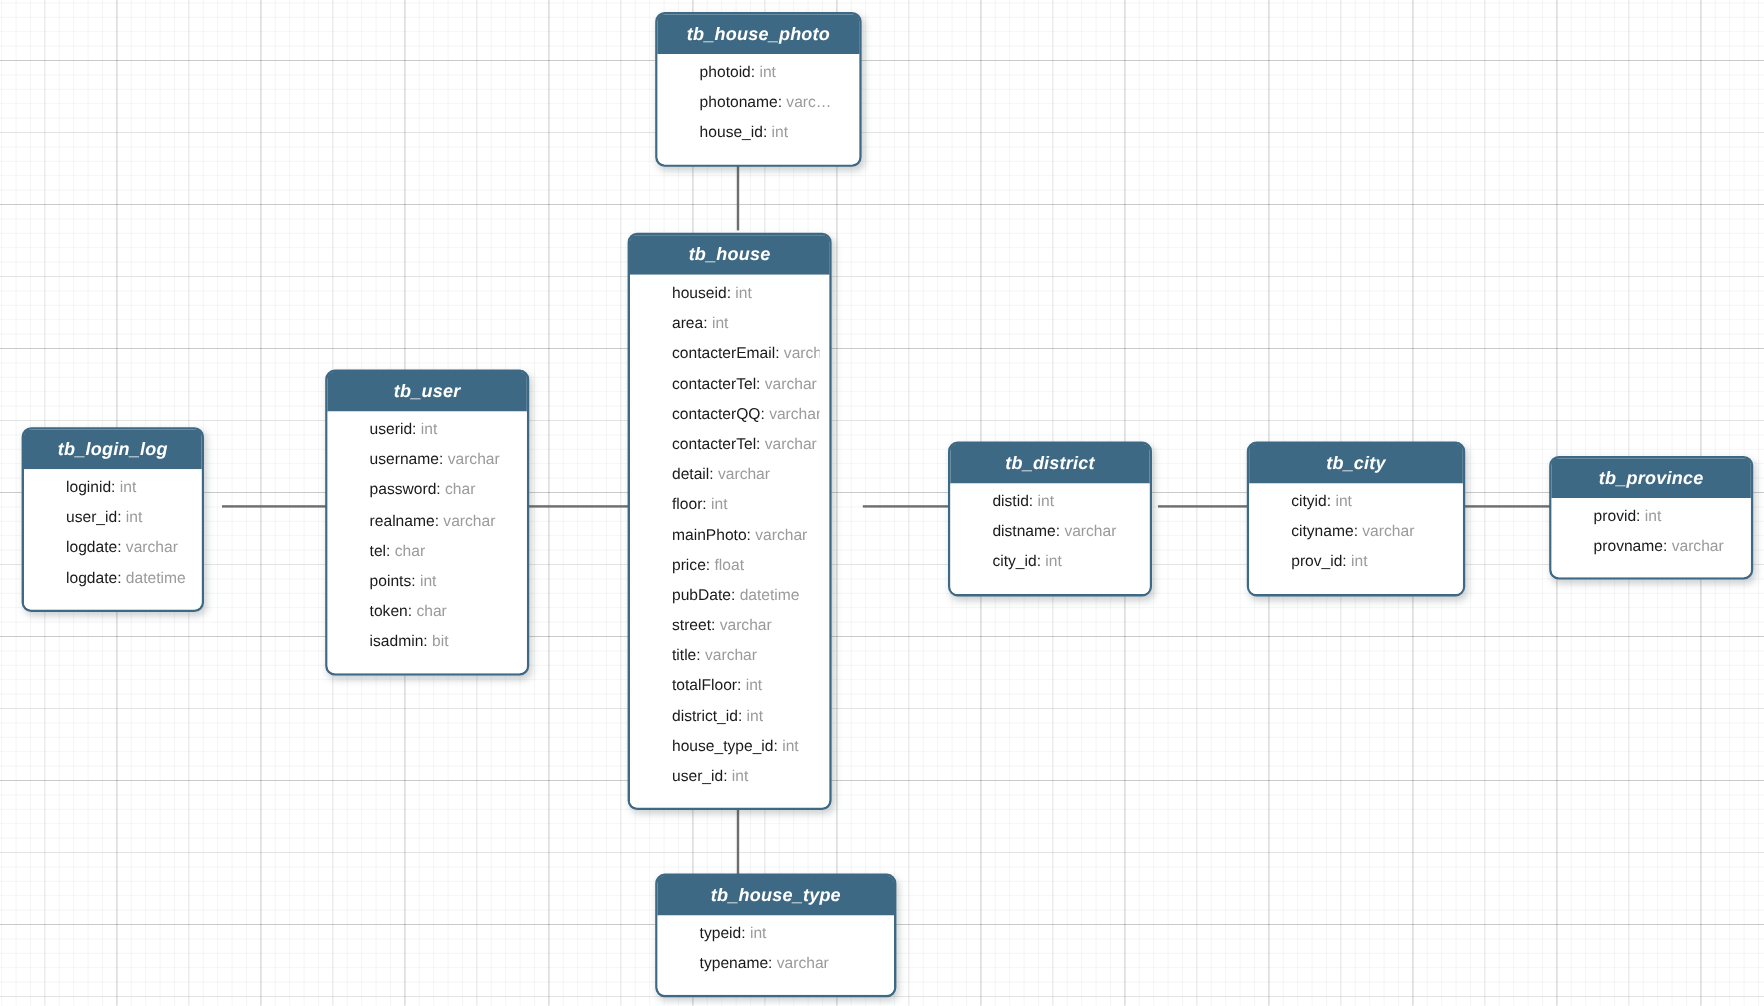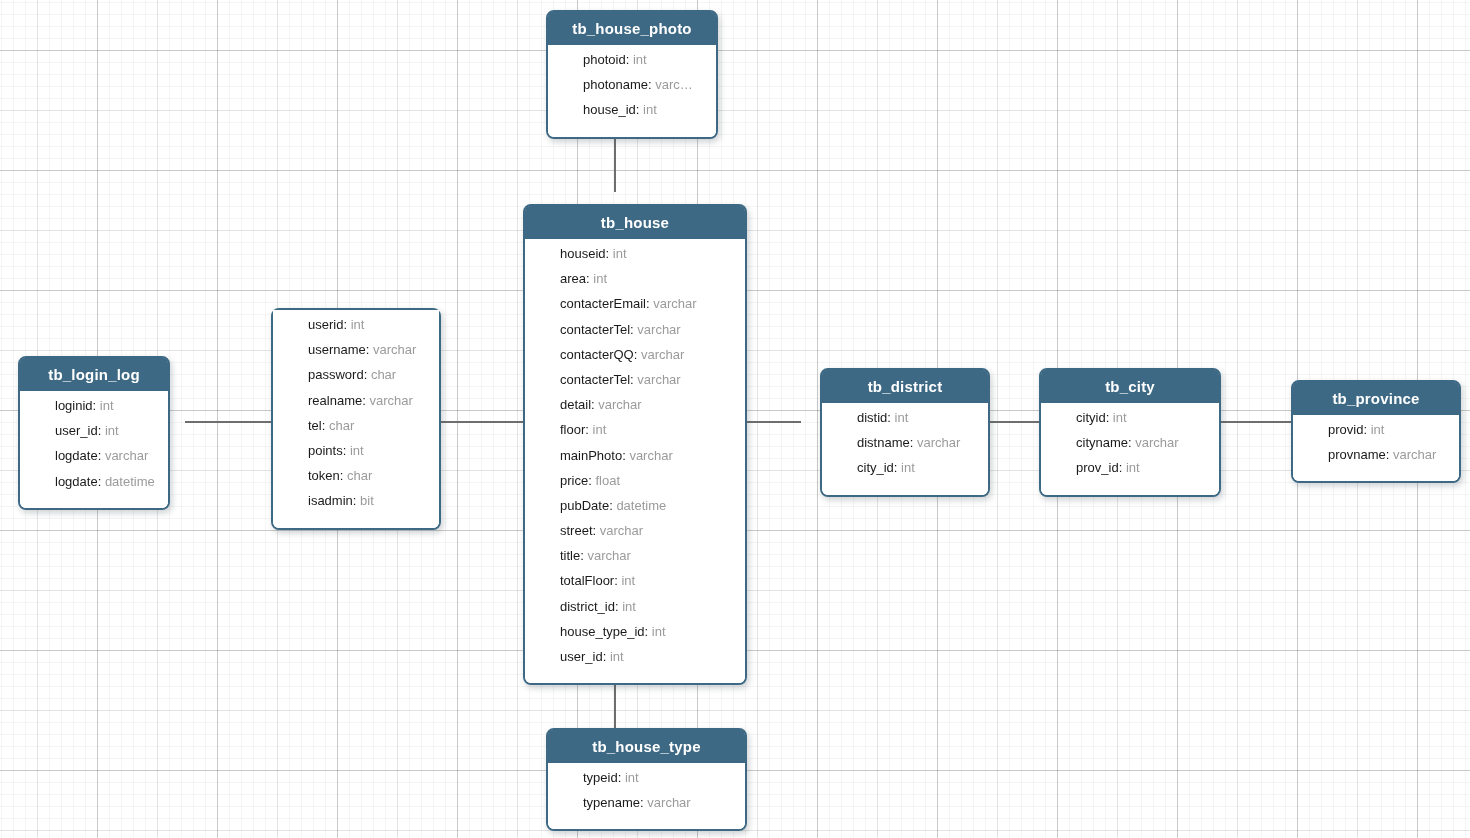--- a/index.html
+++ b/index.html
@@ -42,20 +42,21 @@
     color:#fff;
     font-weight:bold;
     font-size:15px;
     text-align:center;
     height:33px;
     line-height:33px;
     border-radius:5px 5px 0 0;
     letter-spacing:.2px;
     white-space:nowrap;
     overflow:hidden;
+    font-style:italic;
   }
   .bd{padding:7px 8px 9px 35px;border-radius:0 0 6px 6px;background:#fff}
   .row{height:25.2px;display:flex;font-size:13px;white-space:nowrap;overflow:hidden}
   .fn{color:var(--field-name-text)}
   .fn::after{content:":\00a0"}
   .ft{color:var(--field-type-text)}
 </style>
 </head>
 <body>
 
@@ -80,21 +81,21 @@
           <span class="fn">photoname</span>
           <span class="ft">varc…</span>
         </div>
       <div class="row">
           <span class="fn">house_id</span>
           <span class="ft">int</span>
         </div>
     </div>
   </div>
 
-  <div class="tbl" style="left:523px;top:204px;width:224px">
+  <div class="tbl" style="left:523px;top:194px;width:170px">
     <div class="hd">tb_house</div>
     <div class="bd">
       <div class="row">
           <span class="fn">houseid</span>
           <span class="ft">int</span>
         </div>
       <div class="row">
           <span class="fn">area</span>
           <span class="ft">int</span>
         </div>
@@ -155,20 +156,21 @@
           <span class="ft">int</span>
         </div>
       <div class="row">
           <span class="fn">user_id</span>
           <span class="ft">int</span>
         </div>
     </div>
   </div>
 
   <div class="tbl" style="left:271px;top:308px;width:170px">
+    <div class="hd">tb_user</div>
     <div class="bd">
       <div class="row">
           <span class="fn">userid</span>
           <span class="ft">int</span>
         </div>
       <div class="row">
           <span class="fn">username</span>
           <span class="ft">varchar</span>
         </div>
       <div class="row">
@@ -213,21 +215,21 @@
           <span class="fn">logdate</span>
           <span class="ft">varchar</span>
         </div>
       <div class="row">
           <span class="fn">logdate</span>
           <span class="ft">datetime</span>
         </div>
     </div>
   </div>
 
-  <div class="tbl" style="left:820px;top:368px;width:170px">
+  <div class="tbl" style="left:790px;top:368px;width:170px">
     <div class="hd">tb_district</div>
     <div class="bd">
       <div class="row">
           <span class="fn">distid</span>
           <span class="ft">int</span>
         </div>
       <div class="row">
           <span class="fn">distname</span>
           <span class="ft">varchar</span>
         </div>

